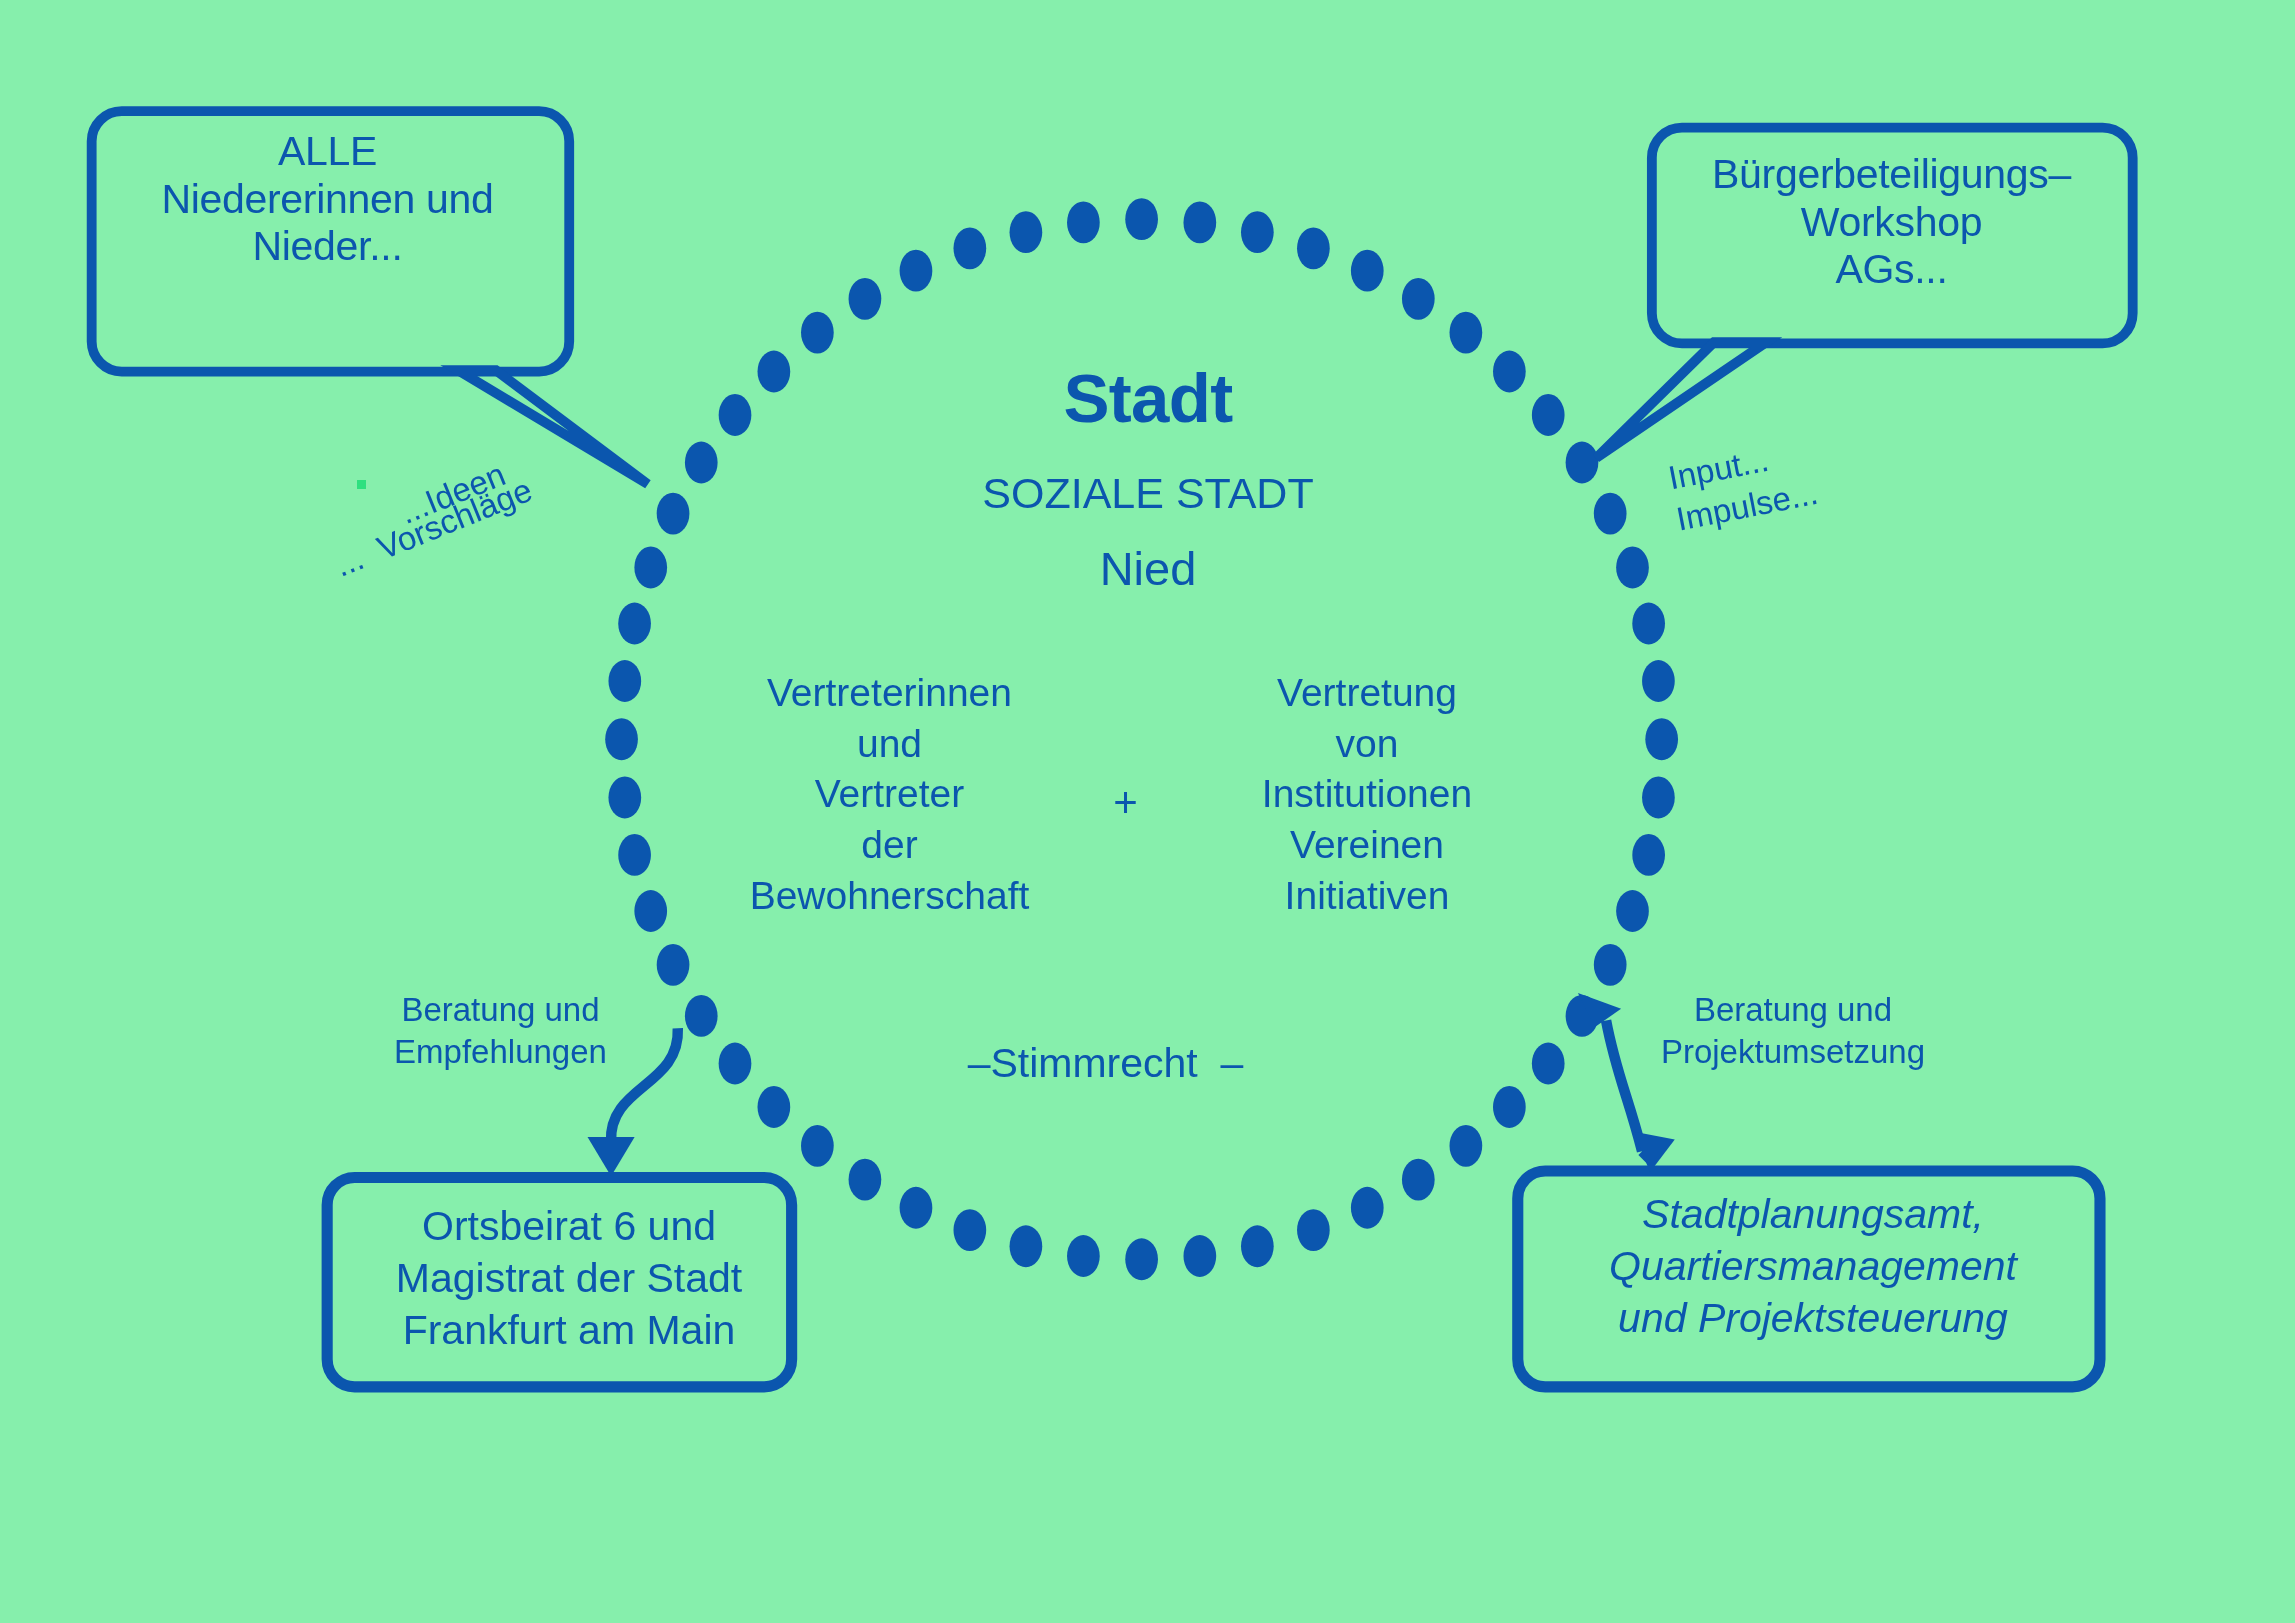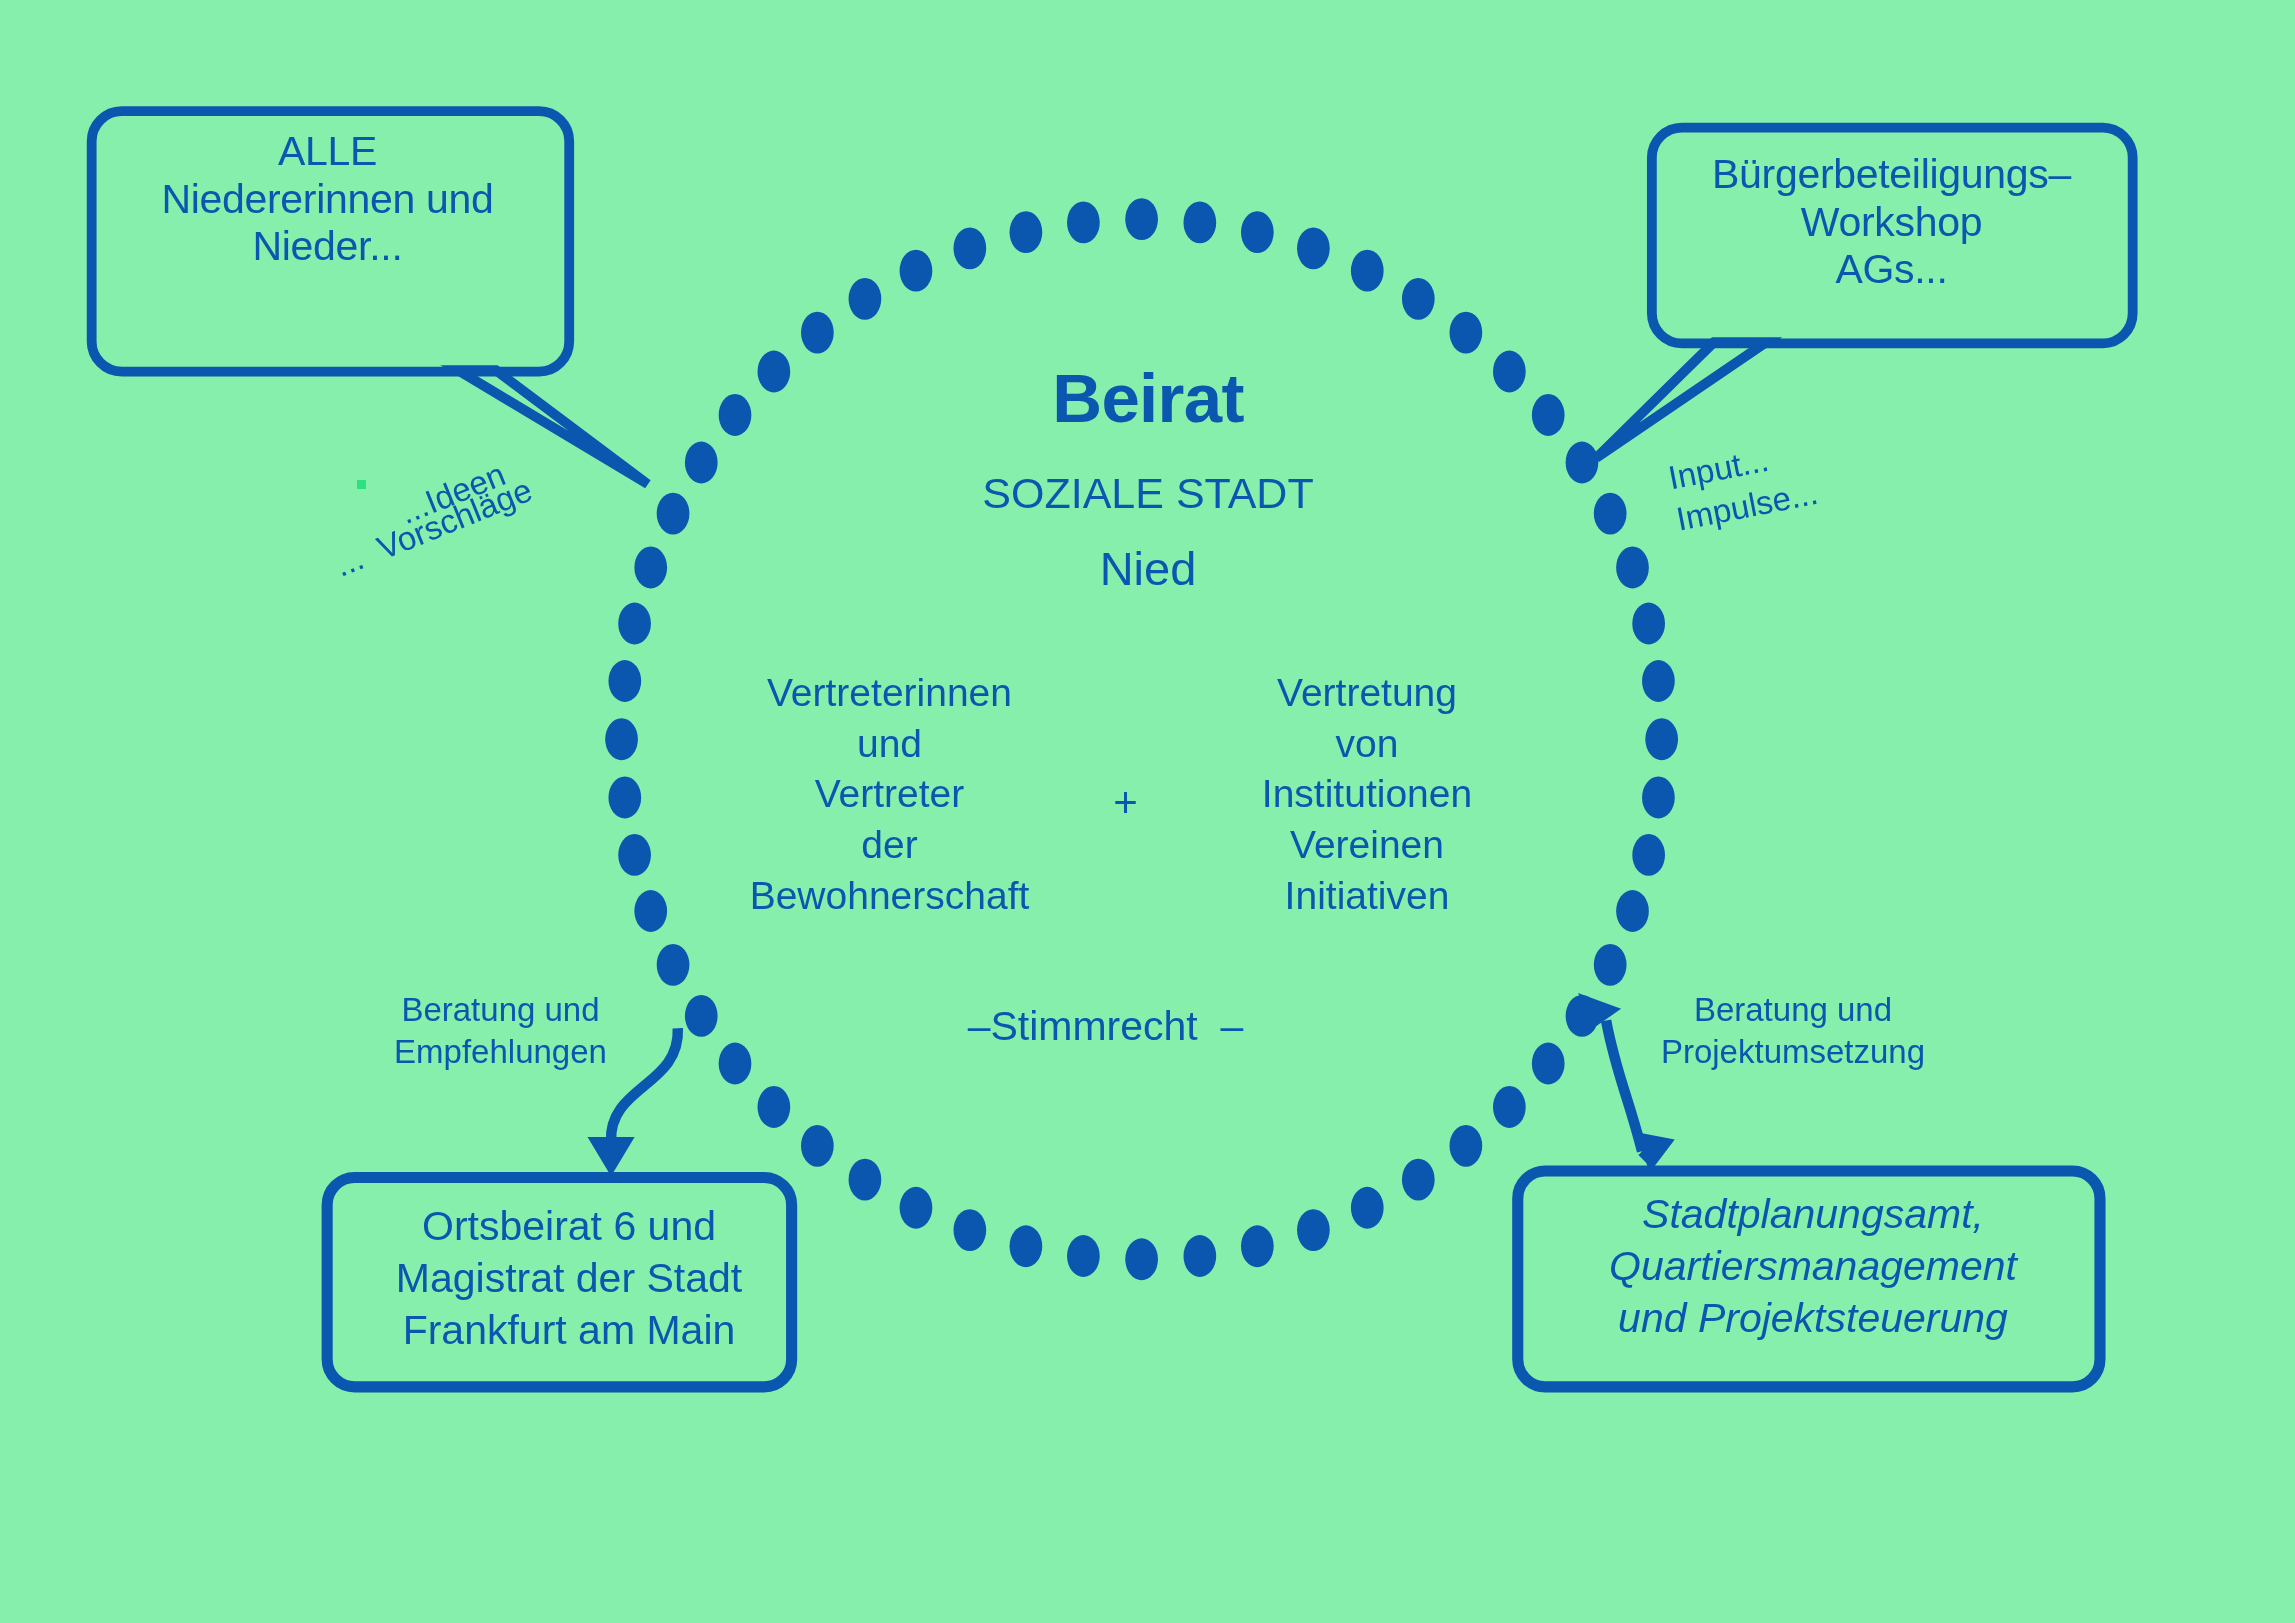--- a/index.html
+++ b/index.html
@@ -83,21 +83,21 @@
     width: 366px;
   }
   #col-plus {
     left: 1073px;
     top: 779px;
     width: 105px;
     font-size: 42px;
   }
   #stimmrecht {
     left: 870px;
-    top: 1003px;
+    top: 1040px;
     width: 471px;
     font-size: 41px;
   }
 
   
   .anno {
     font-size: 33px;
     line-height: 1.26;
   }
   #anno-ideen {
@@ -260,21 +260,21 @@
   </svg>
 
   <div class="txt bubble-text" id="bubble-tl-text">ALLE
 Niedererinnen und
 Nieder...</div>
 
   <div class="txt bubble-text" id="bubble-tr-text">Bürgerbeteiligungs–
 Workshop
 AGs...</div>
 
-  <div class="txt" id="center-title">Beirat</div>
+  <div class="txt" id="center-title">Stadt</div>
 
   <div class="txt" id="center-sub1">SOZIALE STADT</div>
 
   <div class="txt col-text" id="col-left">Vertreterinnen
 und
 Vertreter
 der
 Bewohnerschaft</div>
 
   <div class="txt" id="center-sub2">Nied</div>

